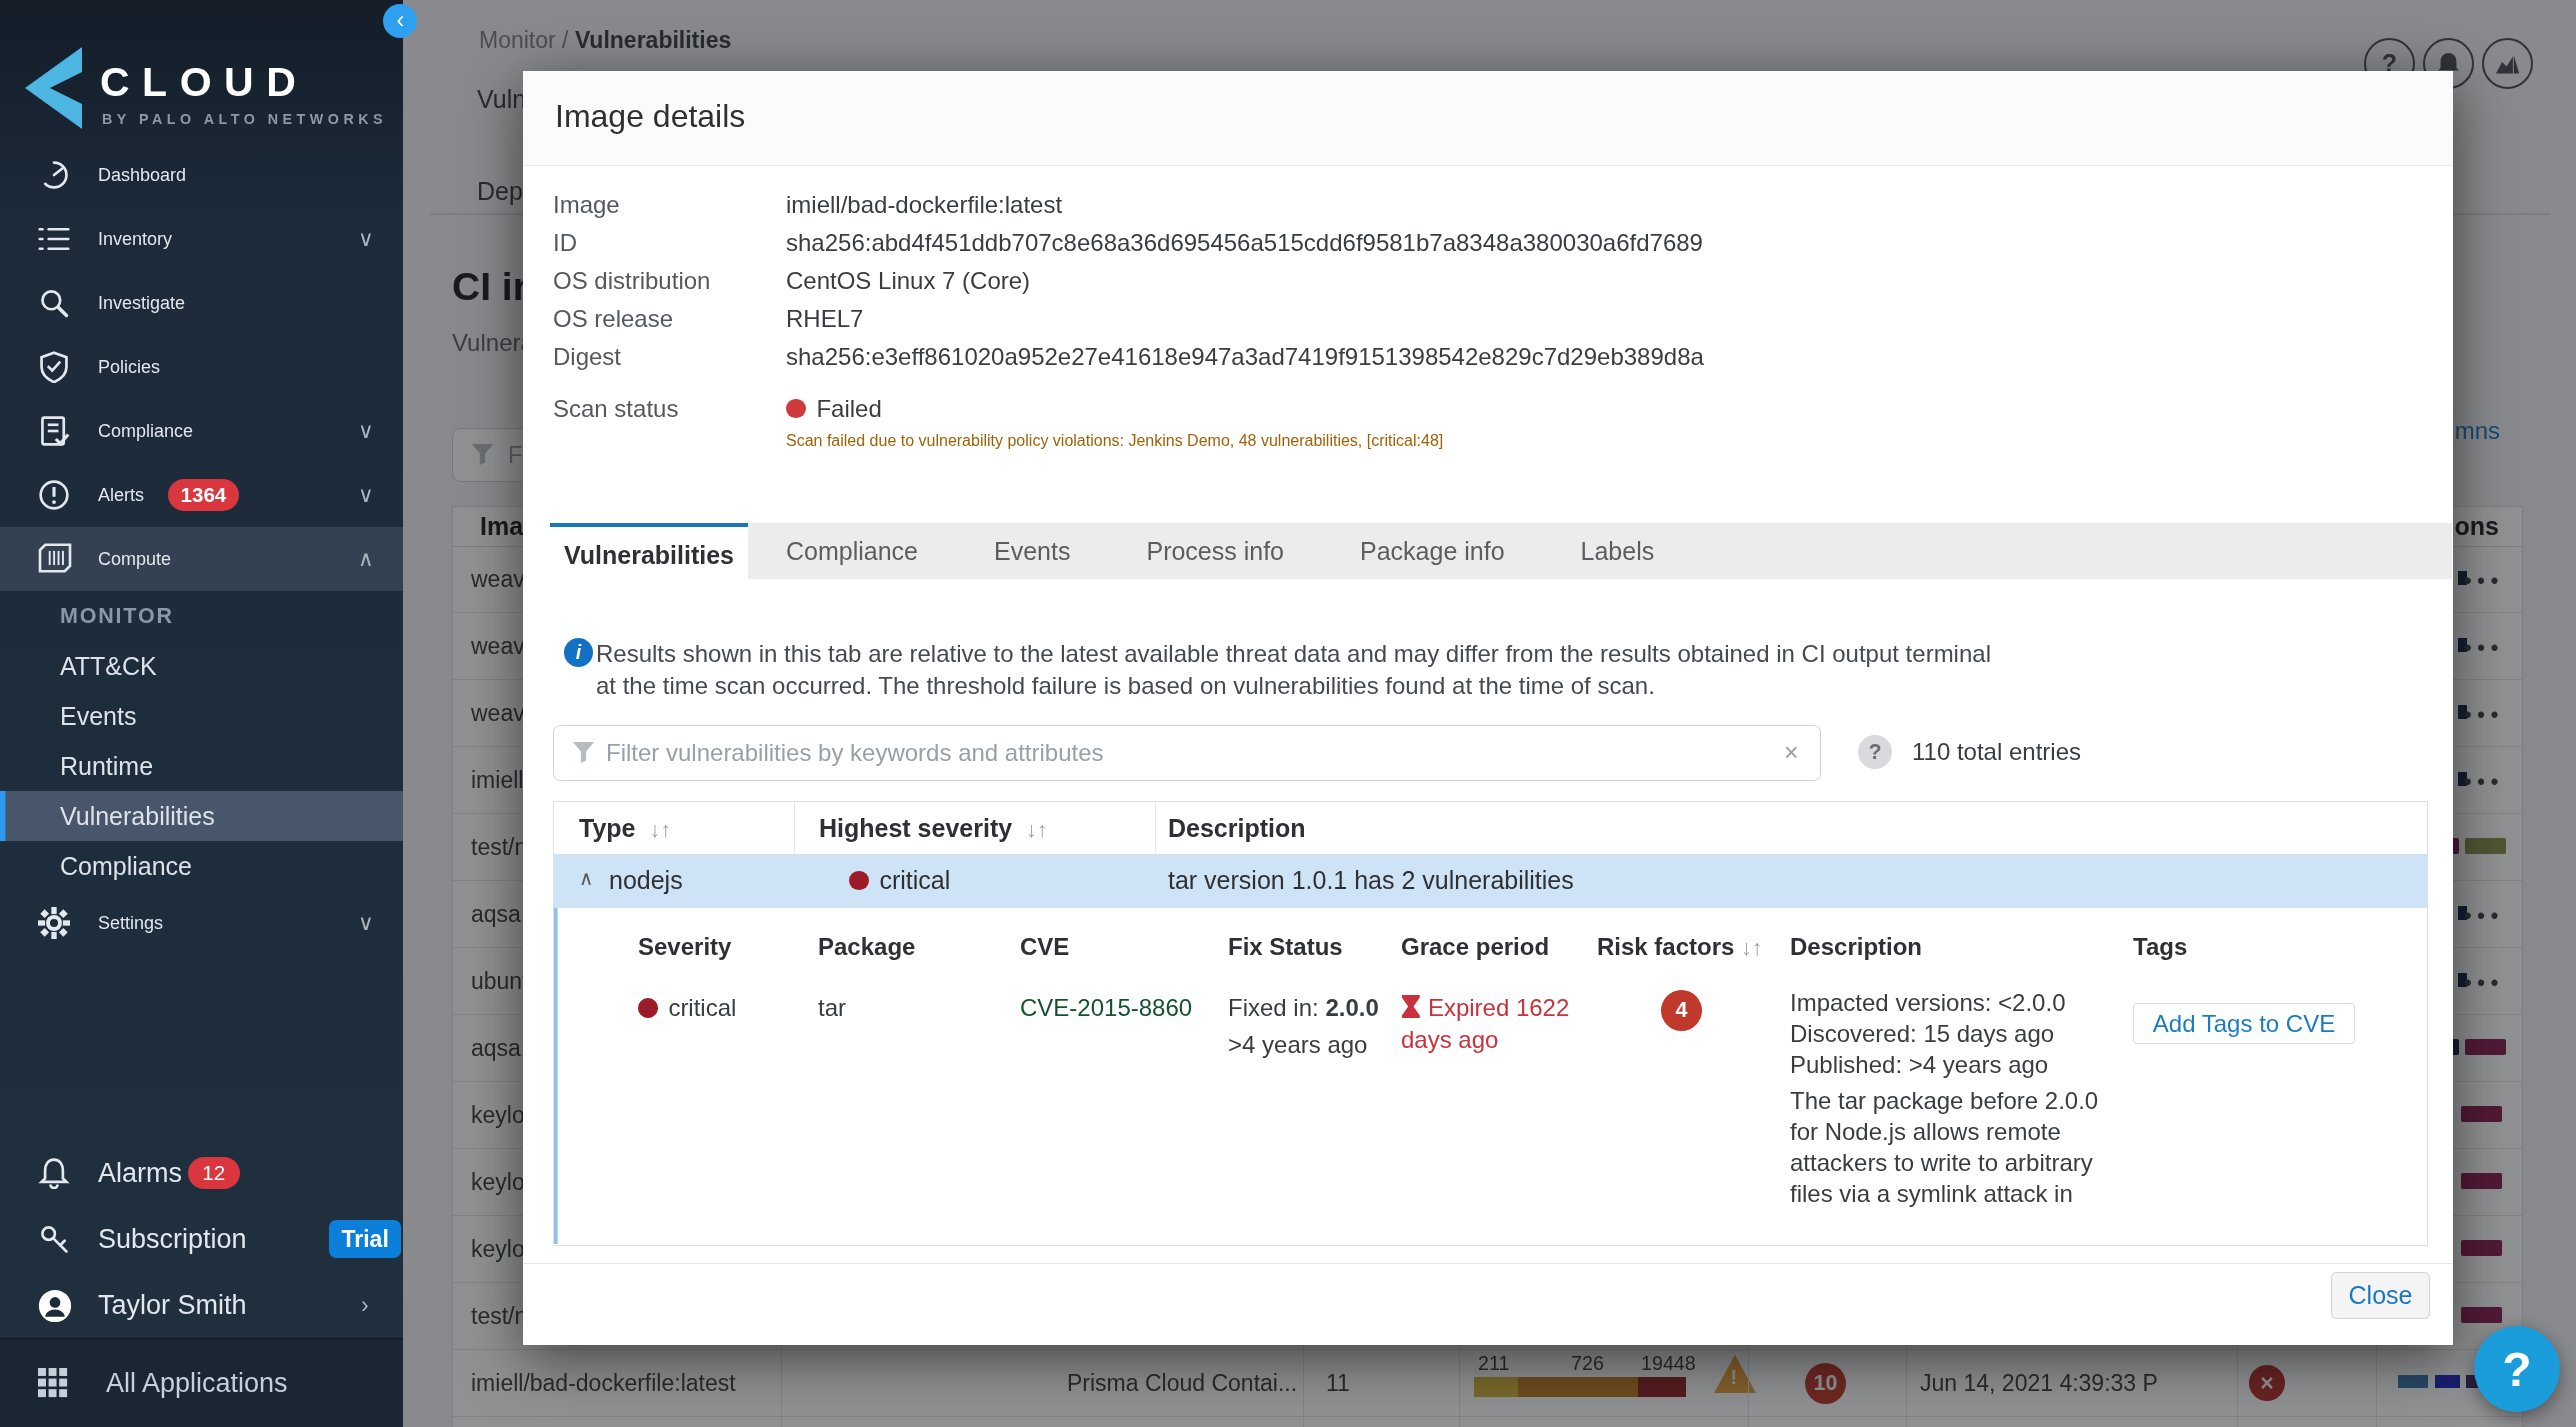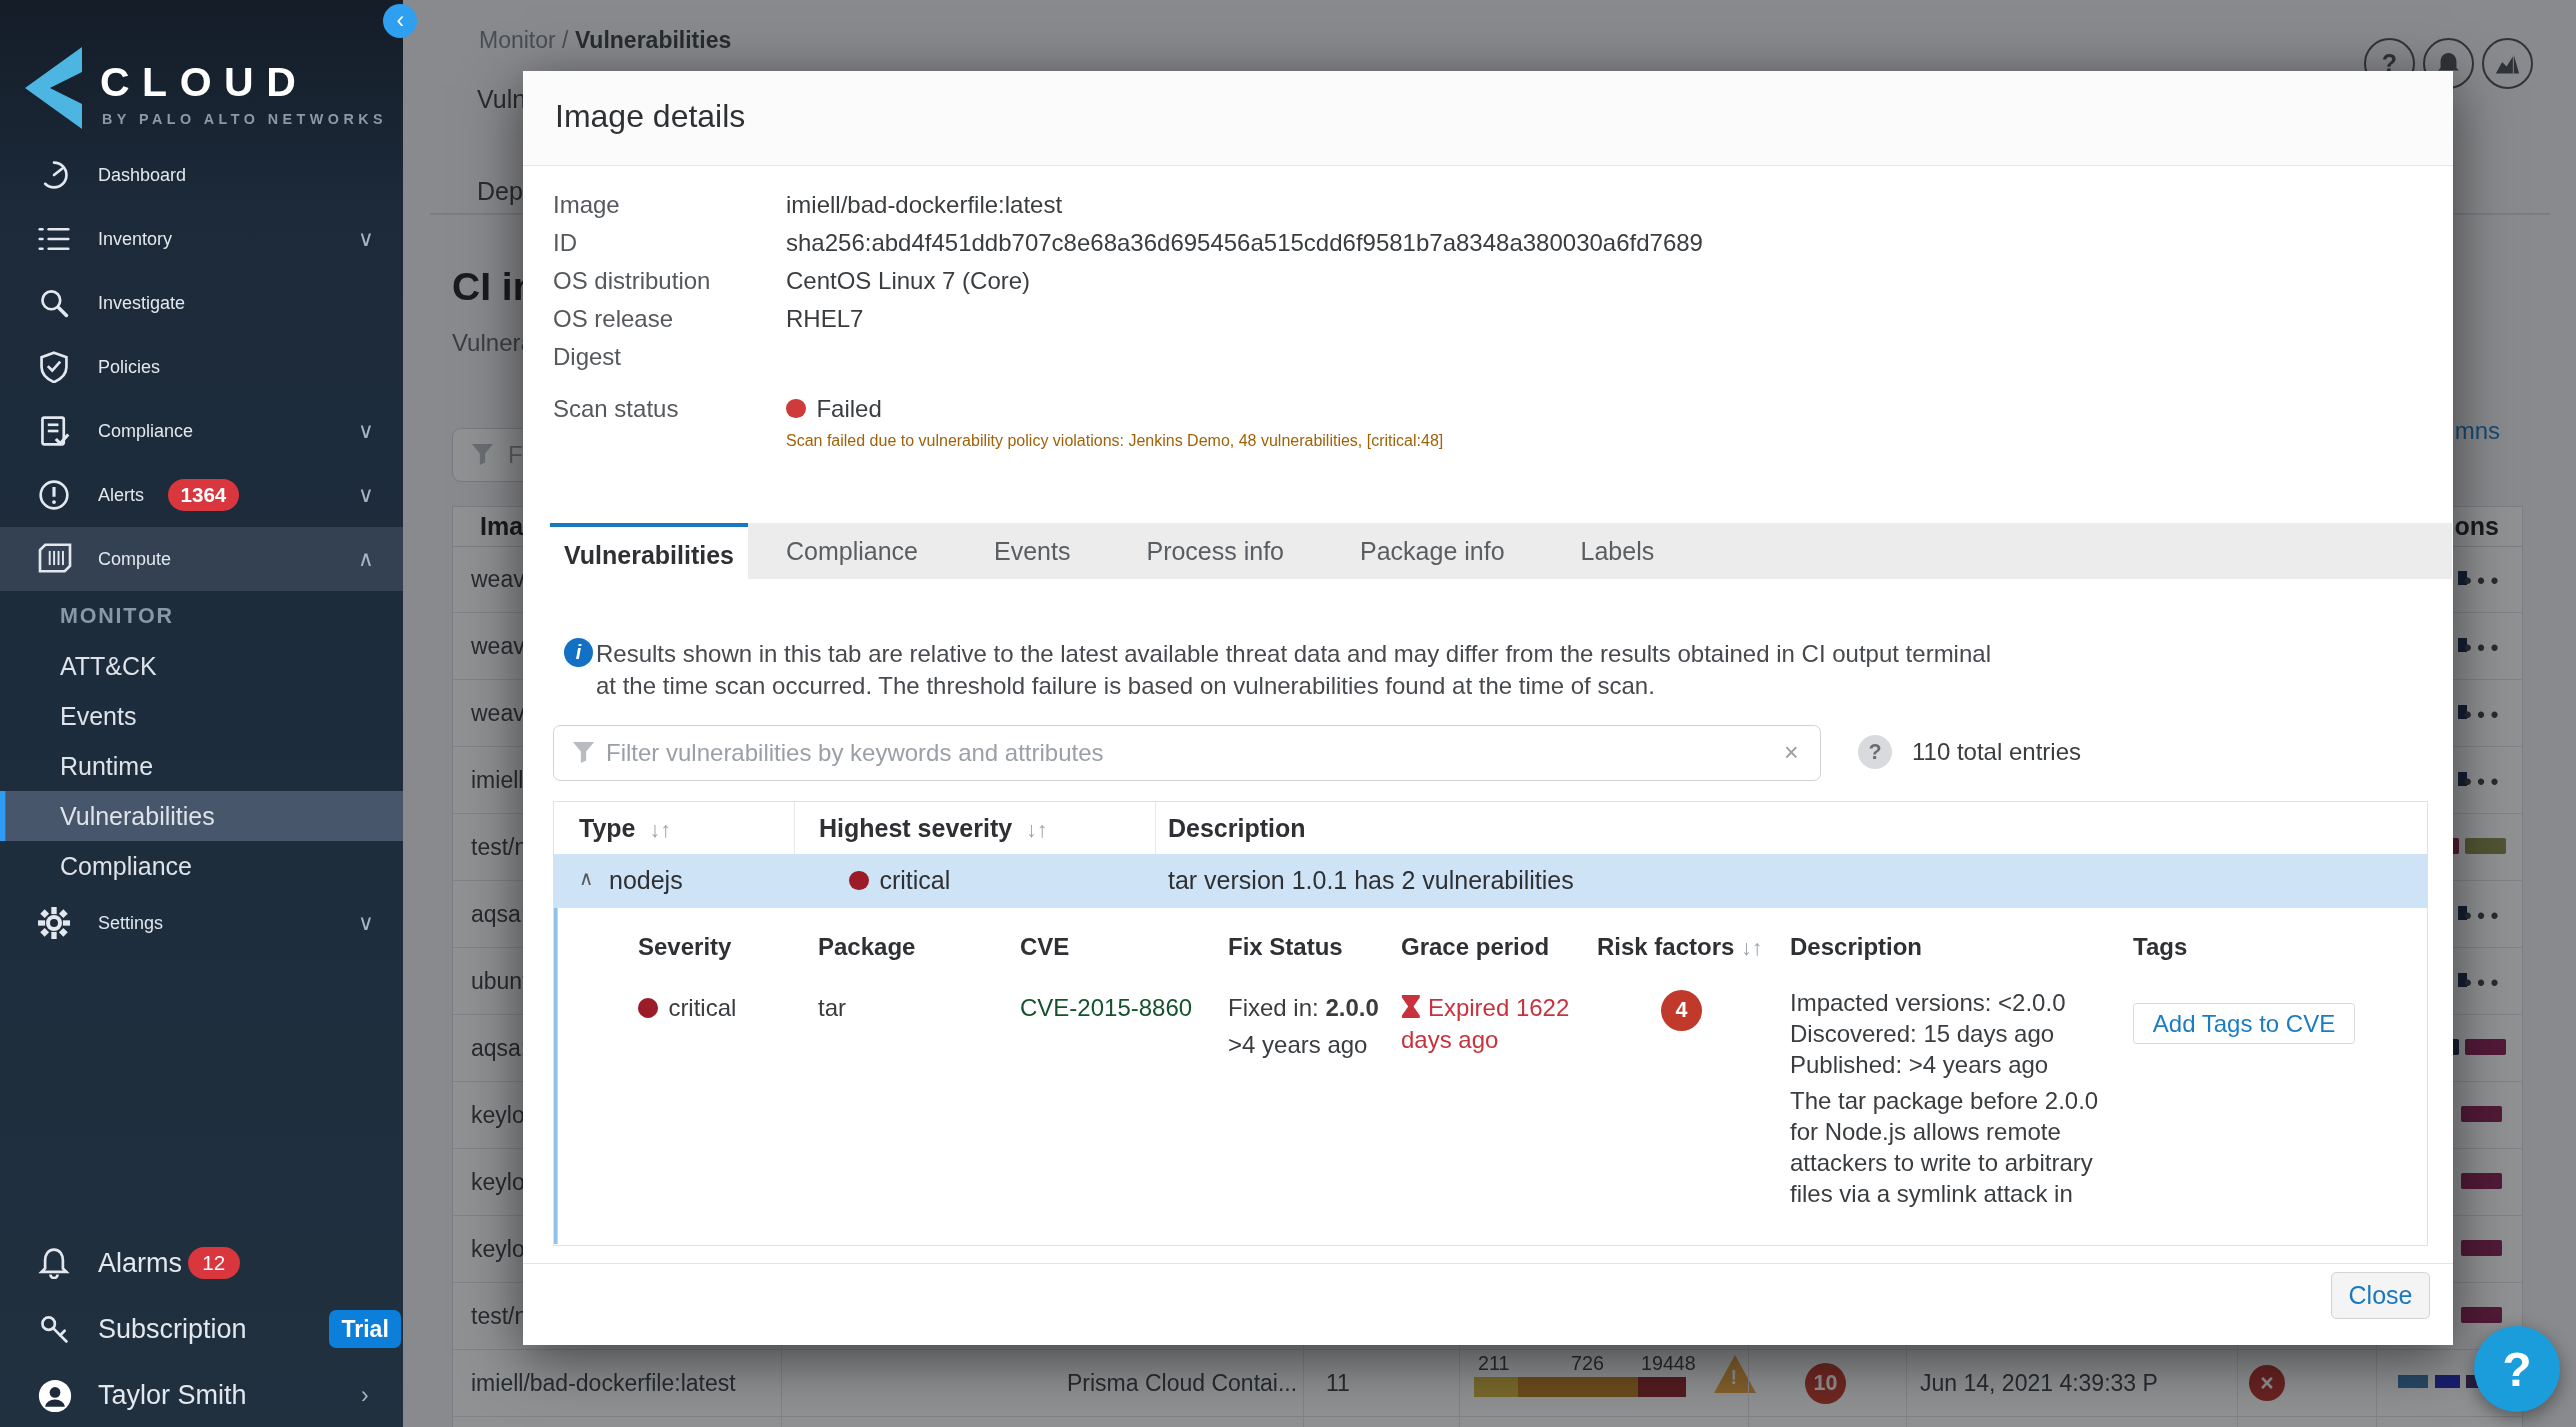--- a/index.html
+++ b/index.html
@@ -424,20 +424,38 @@
             <svg width="34" height="34" viewBox="0 0 38 38">
               <circle cx="19" cy="19" r="18" fill="#fff"></circle>
               <circle cx="19" cy="15" r="6" fill="#1c2a3a"></circle>
               <path d="M8 31 a11 8 0 0 1 22 0" fill="#1c2a3a"></path>
             </svg>
           </span>
           <span class="lb">Taylor Smith</span>
           <span class="chev">›</span>
         </div>
       </div>
+    <div id="allapps">
+      <span class="ic">
+        <svg width="30" height="30" viewBox="0 0 34 34">
+            <g fill="#c7cfd8">
+              <rect x="0" y="0" width="9" height="9"></rect>
+              <rect x="12" y="0" width="9" height="9"></rect>
+              <rect x="24" y="0" width="9" height="9"></rect>
+              <rect x="0" y="12" width="9" height="9"></rect>
+              <rect x="12" y="12" width="9" height="9"></rect>
+              <rect x="24" y="12" width="9" height="9"></rect>
+              <rect x="0" y="24" width="9" height="9"></rect>
+              <rect x="12" y="24" width="9" height="9"></rect>
+              <rect x="24" y="24" width="9" height="9"></rect>
+            </g>
+          </svg>
+      </span>
+      <span class="lb">All Applications</span>
+    </div>
   </aside>
 
   <div id="modal">
     <div id="m-head">
       <div id="m-title">Image details</div>
     </div>
     <div id="m-fields">
         <div class="fl-row">
           <span class="k">Image</span>
           <span class="v">imiell/bad-dockerfile:latest</span>
@@ -449,20 +467,21 @@
         <div class="fl-row">
           <span class="k">OS distribution</span>
           <span class="v">CentOS Linux 7 (Core)</span>
         </div>
         <div class="fl-row">
           <span class="k">OS release</span>
           <span class="v">RHEL7</span>
         </div>
         <div class="fl-row">
           <span class="k">Digest</span>
+          <span class="v">sha256:e3eff861020a952e27e41618e947a3ad7419f9151398542e829c7d29eb389d8a</span>
         </div>
       </div>
     <div id="scan-row">
       <span class="k">Scan status</span>
       <span id="scan-st"><span class="dot" style="background:#cf3a3a"></span><span>Failed</span></span>
       <span id="scan-detail">Scan failed due to vulnerability policy violations: Jenkins Demo, 48 vulnerabilities, [critical:48]</span>
     </div>
     <div id="m-tabs">
         <div class="mtab on">Vulnerabilities</div>
         <div class="mtab">Compliance</div>

